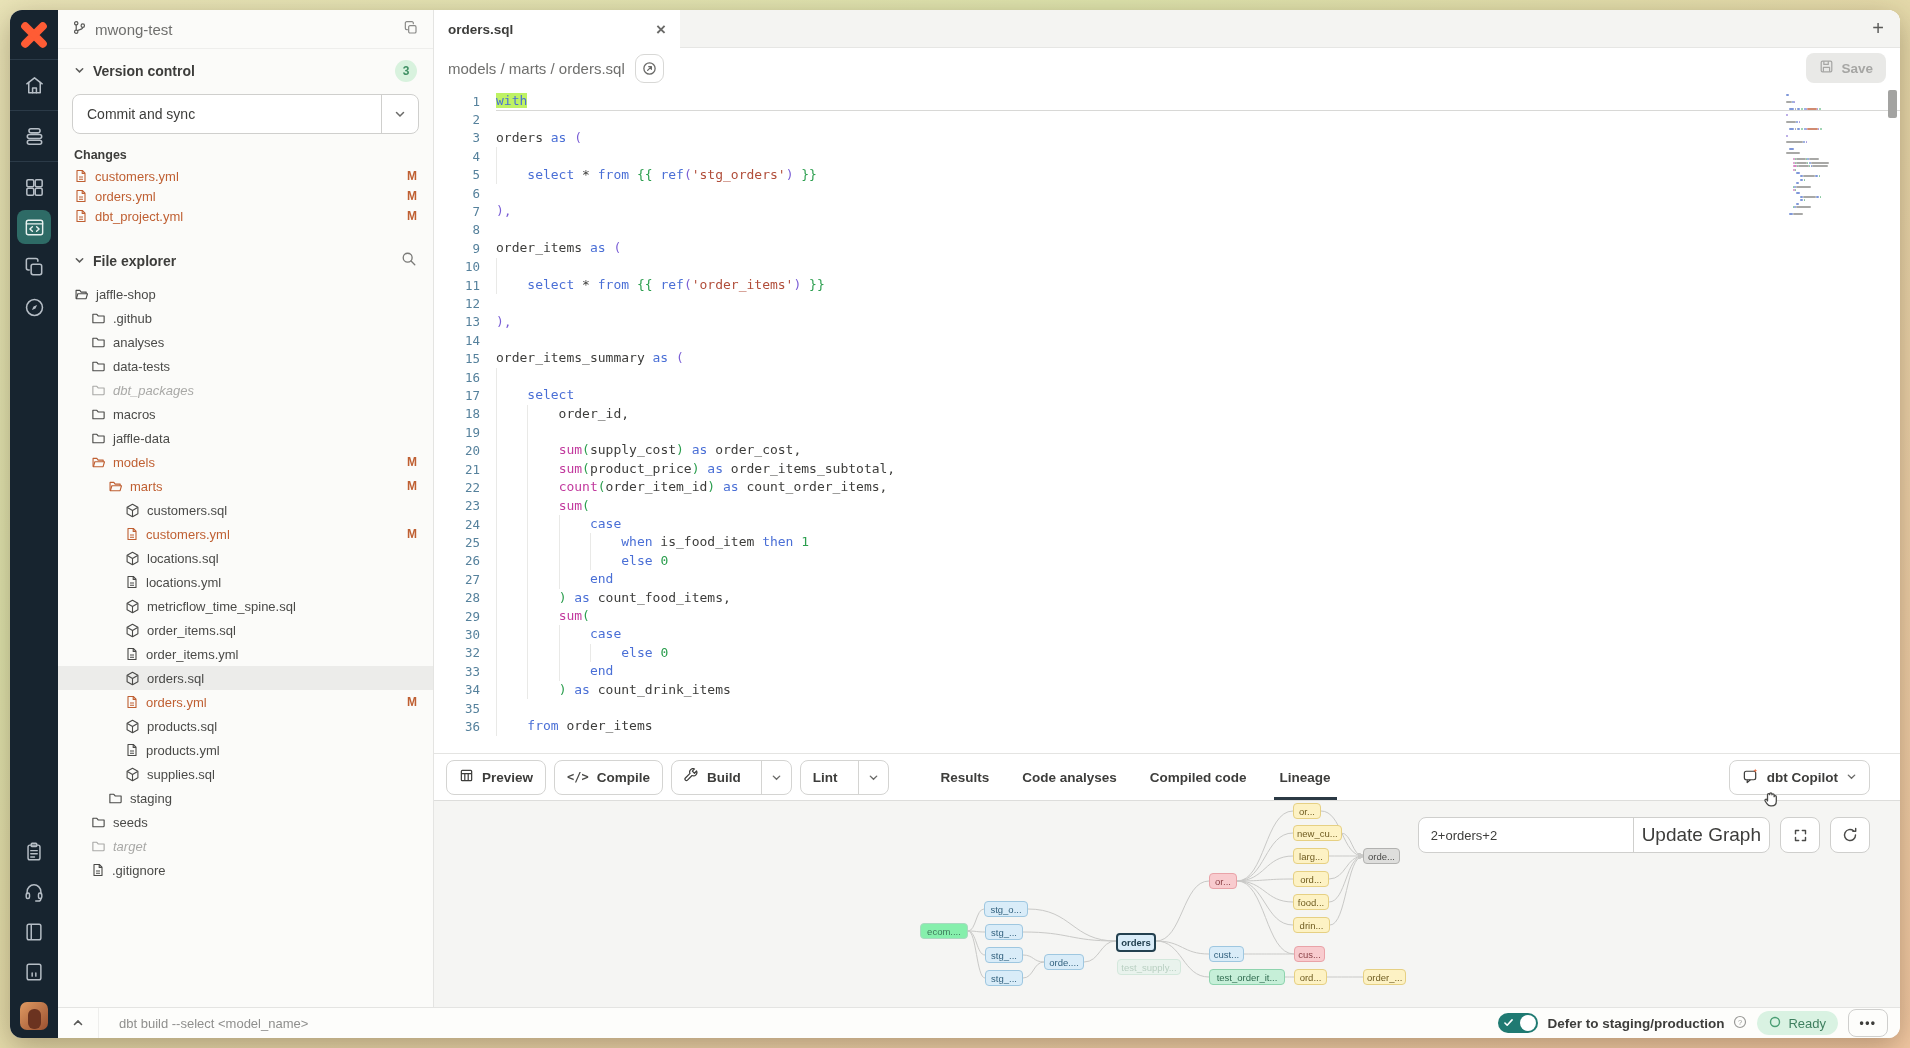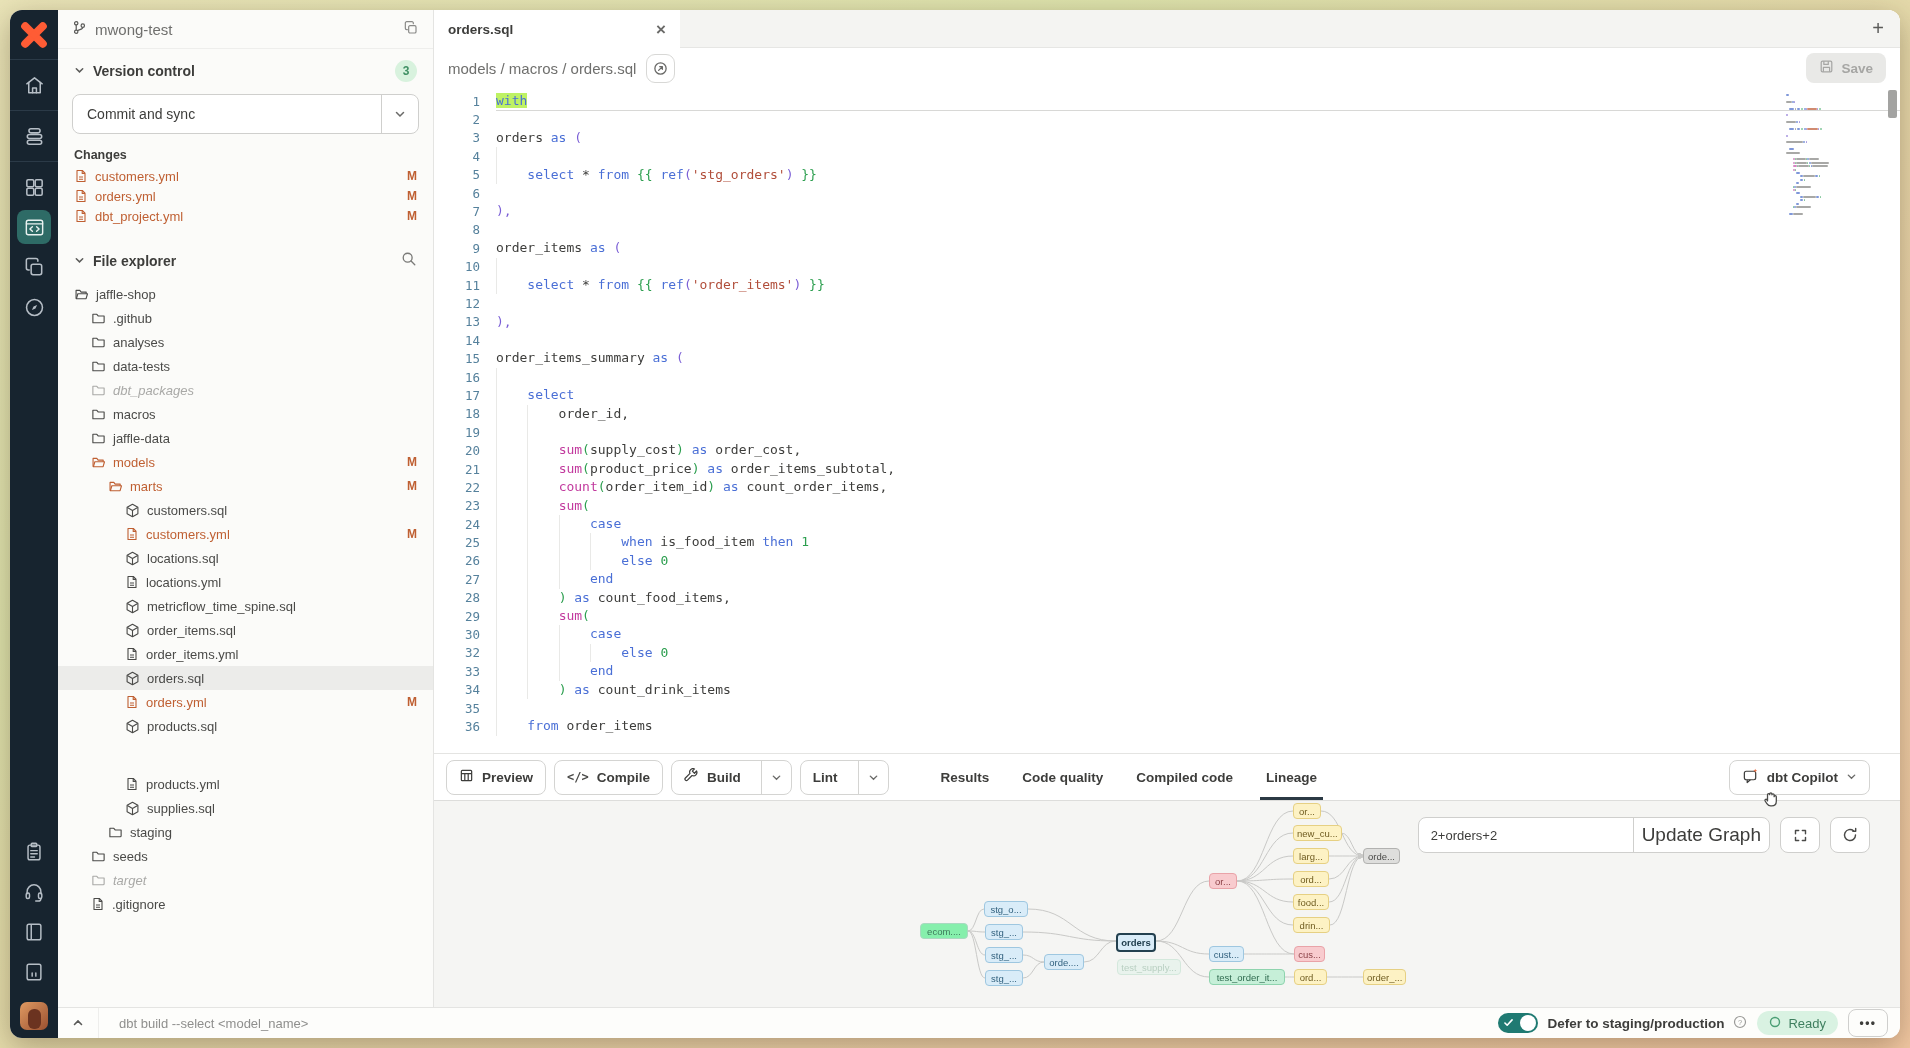--- a/index.html
+++ b/index.html
@@ -392,21 +392,21 @@
               <span>orders.yml</span>
               <span class="m">M</span>
             </div>
             <div class="tree-row" style="padding-left: 67px;">
               <svg width="15" height="15" viewBox="0 0 15 15" fill="none" stroke="currentColor" stroke-width="1.1" stroke-linejoin="round">
                 <path d="M7.5 1.3l5.4 3v6.4l-5.4 3-5.4-3V4.3z"></path>
                 <path d="M2.4 4.6l5.1 2.8 5.1-2.8M7.5 7.4v5.8"></path>
               </svg>
               <span>products.sql</span>
             </div>
-            <div class="tree-row" style="padding-left: 67px; margin-top: 34px;">
+            <div class="tree-row" style="padding-left: 67px;">
               <svg width="14" height="14" viewBox="0 0 14 14" fill="none" stroke="currentColor" stroke-width="1.1" stroke-linejoin="round">
                 <path d="M3 1.5h5.3l2.7 2.7v8.3H3z"></path>
                 <path d="M8.2 1.5v2.9h2.8M5 8h4M5 10.2h4"></path>
               </svg>
               <span>products.yml</span>
             </div>
             <div class="tree-row" style="padding-left: 67px;">
               <svg width="15" height="15" viewBox="0 0 15 15" fill="none" stroke="currentColor" stroke-width="1.1" stroke-linejoin="round">
                 <path d="M7.5 1.3l5.4 3v6.4l-5.4 3-5.4-3V4.3z"></path>
                 <path d="M2.4 4.6l5.1 2.8 5.1-2.8M7.5 7.4v5.8"></path>
@@ -446,21 +446,21 @@
           <div class="tab">
             <span>orders.sql</span>
             <span class="x">×</span>
           </div>
           <div class="tab-rest">
             <span class="plus">+</span>
           </div>
         </div>
 
         <div class="crumbbar">
-          <span class="crumb">models / macros / orders.sql</span>
+          <span class="crumb">models / marts / orders.sql</span>
           <span class="circle-btn">
               <svg width="15" height="15" viewBox="0 0 16 16" fill="none" stroke="currentColor" stroke-width="1.4" stroke-linecap="round" stroke-linejoin="round">
                 <circle cx="8" cy="8" r="6"></circle>
                 <path d="M6 10l4-4M7.2 6H10v2.8"></path>
               </svg>
             </span>
           <span class="save-btn">
             <span><svg width="15" height="15" viewBox="0 0 17 17" fill="none" stroke="currentColor" stroke-width="1.4" stroke-linejoin="round">
                   <rect x="2.5" y="2.5" width="12" height="12" rx="1.5"></rect>
                   <path d="M5.5 2.5v3.6h5V2.5M5 14.5V9.6h7v4.9"></path>
@@ -829,21 +829,21 @@
               </span>
             <span class="dd">
                 <svg width="11" height="11" viewBox="0 0 12 12" fill="none" stroke="currentColor" stroke-width="1.5" stroke-linecap="round">
                   <path d="M2.5 4.5l3.5 3.5L9.5 4.5"></path>
                 </svg>
               </span>
           </span>
 
           <span class="panel-tabs" id="panel-tabs">
               <span class="ptab">Results</span>
-              <span class="ptab">Code quality</span>
+              <span class="ptab">Code analyses</span>
               <span class="ptab">Compiled code</span>
               <span class="ptab active">Lineage</span>
             </span>
 
           <span class="tbtn copilot">
             <span><svg width="17" height="17" viewBox="0 0 18 18" fill="none" stroke="currentColor" stroke-width="1.3" stroke-linejoin="round">
                   <rect x="2.5" y="4.5" width="12" height="9" rx="2"></rect>
                   <path d="M5.5 13.5v3l3.4-3"></path>
                   <path d="M14 1.8l.6 1.5 1.5.6-1.5.6-.6 1.5-.6-1.5-1.5-.6 1.5-.6z" fill="#e8734a" stroke="none"></path>
                 </svg></span>

